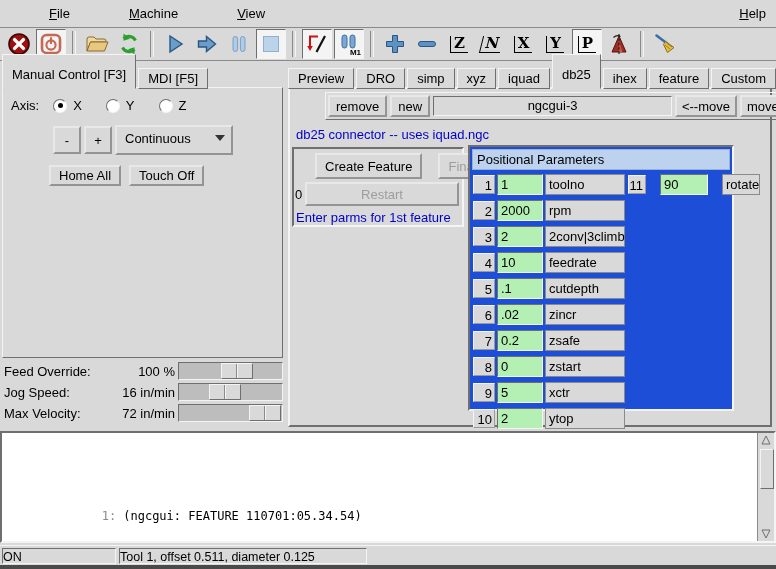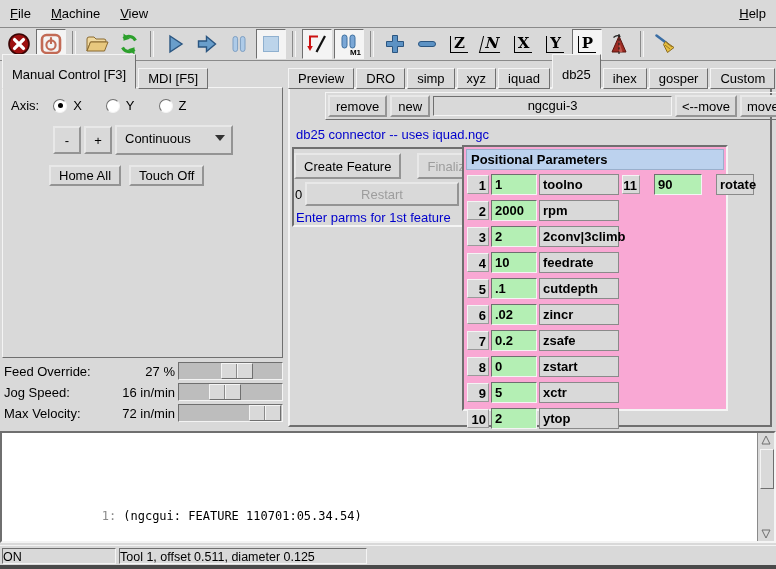--- a/index.html
+++ b/index.html
@@ -5,21 +5,21 @@
   html,body{margin:0;padding:0;}
   body{font-family:"Liberation Sans","DejaVu Sans",sans-serif;background:#d9d9d9;}
   .win{position:relative;width:776px;height:569px;background:#d9d9d9;overflow:hidden;font-size:13px;color:#000;}
   .btn{display:inline-flex;align-items:center;justify-content:center;cursor:pointer;
        background:#d9d9d9;border:2px outset #e8e8e8;padding:1px 8px;font-size:13px;white-space:nowrap;}
   .btn.disabled{color:#9d9d9d;cursor:default;}
 
   
   .menubar{position:absolute;left:0;top:0;width:776px;height:27px;background:#d9d9d9;
            border-bottom:1px solid #8a8a8a;display:flex;align-items:center;}
-  .menu-item{padding:4px 10px;cursor:pointer;}
+  .menu-item{padding:4px 10px;cursor:pointer;margin-left:39px;}
   .menu-item::first-letter{text-decoration:underline;}
   .menu-spacer{flex:1;}
 
   
   .toolbar{position:absolute;left:0;top:28px;width:776px;height:33px;background:#d9d9d9;
            border-bottom:1px solid #8a8a8a;display:flex;align-items:center;padding-left:3px;box-sizing:border-box;}
   .tbtn{width:28px;height:28px;display:inline-flex;align-items:center;justify-content:center;
         position:relative;cursor:pointer;border:1px solid transparent;margin:0 1px;flex:none;}
   .tbtn.pressed{background:#f4f4f4;border-color:#6f6f6f #f4f4f4 #f4f4f4 #6f6f6f;}
   .tbtn svg{width:24px;height:24px;display:block;}
@@ -70,28 +70,28 @@
   .rframe{position:absolute;left:3px;top:26px;width:484px;height:340px;
           border:2px solid;border-color:#f4f4f4 #6f6f6f #6f6f6f #f4f4f4;background:#d9d9d9;box-sizing:border-box;}
   .ctrl-row{position:absolute;left:2px;top:3px;width:474px;height:26px;
             border:1px solid;border-color:#f4f4f4 #6f6f6f #6f6f6f #f4f4f4;display:flex;align-items:center;gap:3px;padding:0 2px;margin-left:33px;}
   .ngc-entry{flex:1;height:18px;line-height:18px;text-align:center;background:#d9d9d9;
              border:1px solid;border-color:#6f6f6f #f4f4f4 #f4f4f4 #6f6f6f;}
   .blue-text{color:#0000cc;}
   .subtitle{position:absolute;left:6px;top:38px;font-size:13px;}
   .feat-frame{position:absolute;left:2px;top:58px;width:172px;height:80px;
               border:2px solid;border-color:#6f6f6f #f4f4f4 #f4f4f4 #6f6f6f;box-sizing:border-box;}
-  .feat-row1{display:flex;gap:16px;margin:4px 3px 0 0;}
+  .feat-row1{display:flex;gap:16px;margin:4px 3px 0 21px;}
   .feat-row2{display:flex;align-items:center;margin:3px 3px 0 1px;}
   .zero-lbl{width:10px;text-align:left;font-size:13px;}
   .restart-btn{flex:1;height:18px;}
   .feat-status{margin:4px 0 0 2px;font-size:13px;}
 
-  .param-frame{position:absolute;left:172px;top:56px;width:266px;height:266px;
-               border:2px solid;border-color:#6f6f6f #f4f4f4 #f4f4f4 #6f6f6f;box-sizing:border-box;background:#f9a8d4;font-weight:bold;}
+  .param-frame{position:absolute;left:178px;top:56px;width:266px;height:266px;
+               border:2px solid;border-color:#6f6f6f #f4f4f4 #f4f4f4 #6f6f6f;box-sizing:border-box;background:#1d4ed8;}
   .param-header{margin:2px;height:19px;line-height:19px;background:#bcd2ee;border:1px solid #9ab0cc;
                 padding-left:4px;font-size:13px;}
   .prows{position:absolute;left:3px;top:26px;}
   .prow{display:flex;gap:2px;height:23px;margin-bottom:3px;align-items:center;}
   .pnum{width:22px;text-align:right;padding-right:2px;font-size:13px;background:#d9d9d9;
         border:1px solid;border-color:#f4f4f4 #9a9a9a #9a9a9a #f4f4f4;height:19px;line-height:19px;box-sizing:border-box;}
   .pval{width:46px;height:21px;line-height:19px;padding-left:3px;background:#b4efb4;box-sizing:border-box;
         border:1px solid;border-color:#6f6f6f #f4f4f4 #f4f4f4 #6f6f6f;font-size:13px;}
   .plab{width:80px;height:21px;line-height:19px;padding-left:3px;background:#d9d9d9;box-sizing:border-box;
         border:1px solid #8a8a8a;font-size:13px;}
@@ -311,21 +311,21 @@
         </span>
       </div>
       <div class="home-row">
         <span class="btn">Home All</span>
         <span class="btn">Touch Off</span>
       </div>
     </div>
 
     <div class="slider-row" style="top:300px;">
       <span class="slider-label">Feed Override:</span>
-      <span class="slider-value">27 %</span>
+      <span class="slider-value">100 %</span>
       <span class="trough">
         <span class="handle" style="left:42px;"></span>
       </span>
     </div>
     <div class="slider-row" style="top:321px;">
       <span class="slider-label">Jog Speed:</span>
       <span class="slider-value">16 in/min</span>
       <span class="trough">
         <span class="handle" style="left:30px;"></span>
       </span>
@@ -364,21 +364,21 @@
 
         <span class="tab active">
           <span>db25</span>
         </span>
 
         <span class="tab inactive">
           <span>ihex</span>
         </span>
 
         <span class="tab inactive">
-          <span>gosper</span>
+          <span>feature</span>
         </span>
 
         <span class="tab inactive">
           <span>Custom</span>
         </span>
 
       </div>
 
     <div class="rframe">
       <div class="ctrl-row">

